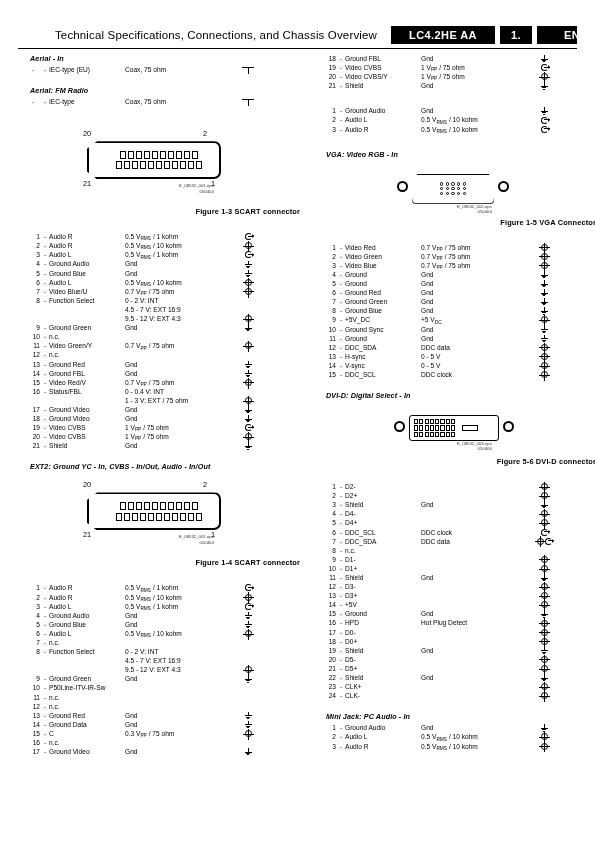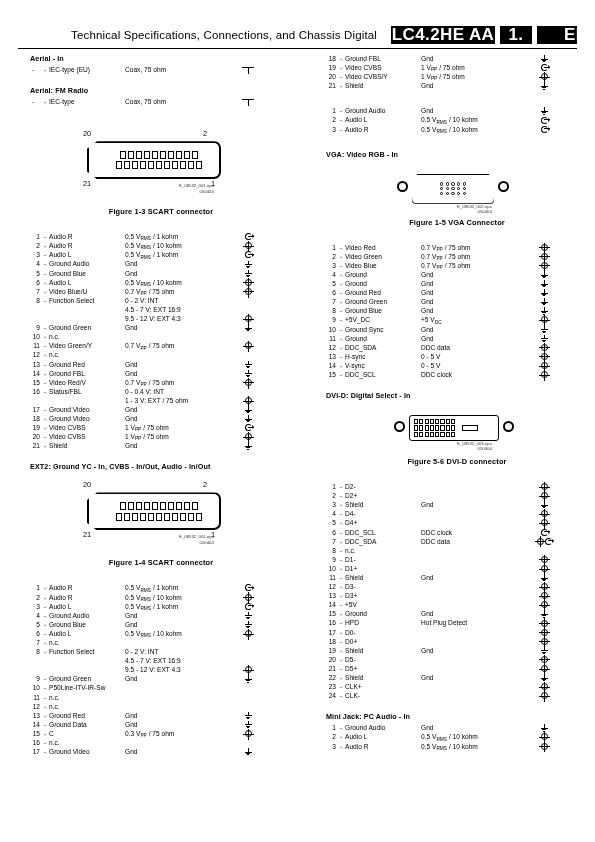--- a/index.html
+++ b/index.html
@@ -26,21 +26,21 @@
   .header-title {
     font-size: 11.5px;
     letter-spacing: .15px;
     margin-right: 9px;
     white-space: nowrap;
   }
   .hdr-box {
     background: #000;
     color: #fff;
     font-weight: bold;
-    font-size: 17px;
+    font-size: 11px;
     height: 18px;
     line-height: 18px;
     text-align: center;
     margin-left: 5px;
     letter-spacing: .4px;
   }
   .hdr-chassis { width: 104px; }
   .hdr-num { width: 32px; }
   .hdr-page { width: 40px; padding-left: 27px; }
 
@@ -58,20 +58,21 @@
     top: 54px;
     width: 278px;
     font-size: 6.6px;
   }
   .col-left  { left: 22px; }
   .col-right { left: 318px; }
 
   
   .sect-head {
     font-weight: bold;
+    font-style: italic;
     font-size: 7.2px;
     margin: 0 0 2px 8px;
     letter-spacing: .1px;
     white-space: nowrap;
   }
   .gap-s { height: 7px; }
   .gap-m { height: 12px; }
   .gap-l { height: 16px; }
 
   
@@ -139,21 +140,21 @@
   .ico-coax { width: 12px; height: 8px; }
   .ico-coax i { position: absolute; background: #000; display: block; }
   .ico-coax .top { left: 0; top: 1px; width: 12px; height: .9px; }
   .ico-coax .down { left: 5.6px; top: 1px; width: .9px; height: 7px; }
 
   .ico-dual { display: flex; gap: 1px; align-items: center; }
 
   
   .fig { margin: 0 auto; position: relative; }
   .fig-cap {
-    text-align: center;
+    text-align: right;
     font-weight: bold;
     font-size: 7.4px;
     letter-spacing: .15px;
     margin-top: 4px;
   }
   .fig-code {
     position: absolute;
     font-size: 4.3px;
     color: #333;
     line-height: 5.4px;
@@ -230,21 +231,21 @@
     width: 11px; height: 11px;
     border: 2px solid #000; border-radius: 50%;
   }
   .dvi-ear.l { left: 37px; }
   .dvi-ear.r { left: 146px; }
 </style>
 </head>
 <body>
 
 <div class="header">
-  <div class="header-title">Technical Specifications, Connections, and Chassis Digital</div>
+  <div class="header-title">Technical Specifications, Connections, and Chassis Overview</div>
   <div class="hdr-box hdr-chassis">LC4.2HE AA</div>
   <div class="hdr-box hdr-num">1.</div>
   <div class="hdr-box hdr-page">EN 3</div>
 </div>
 <div class="hrule"></div>
 
 <div class="col col-left">
 
   <div class="sect-head">Aerial - In</div>
   <div class="pinlist">

